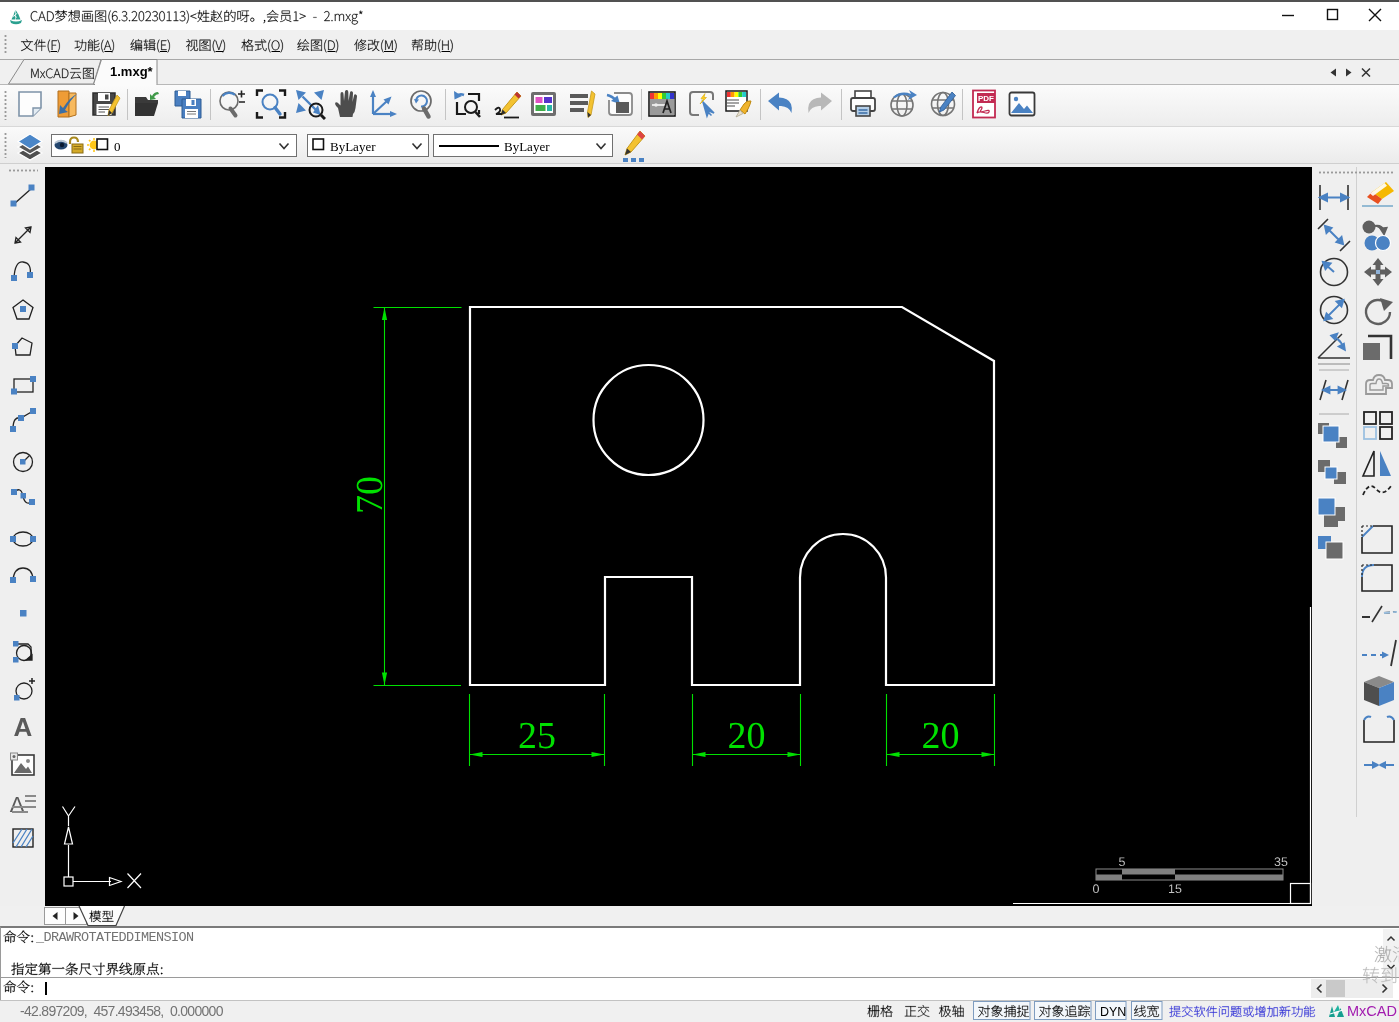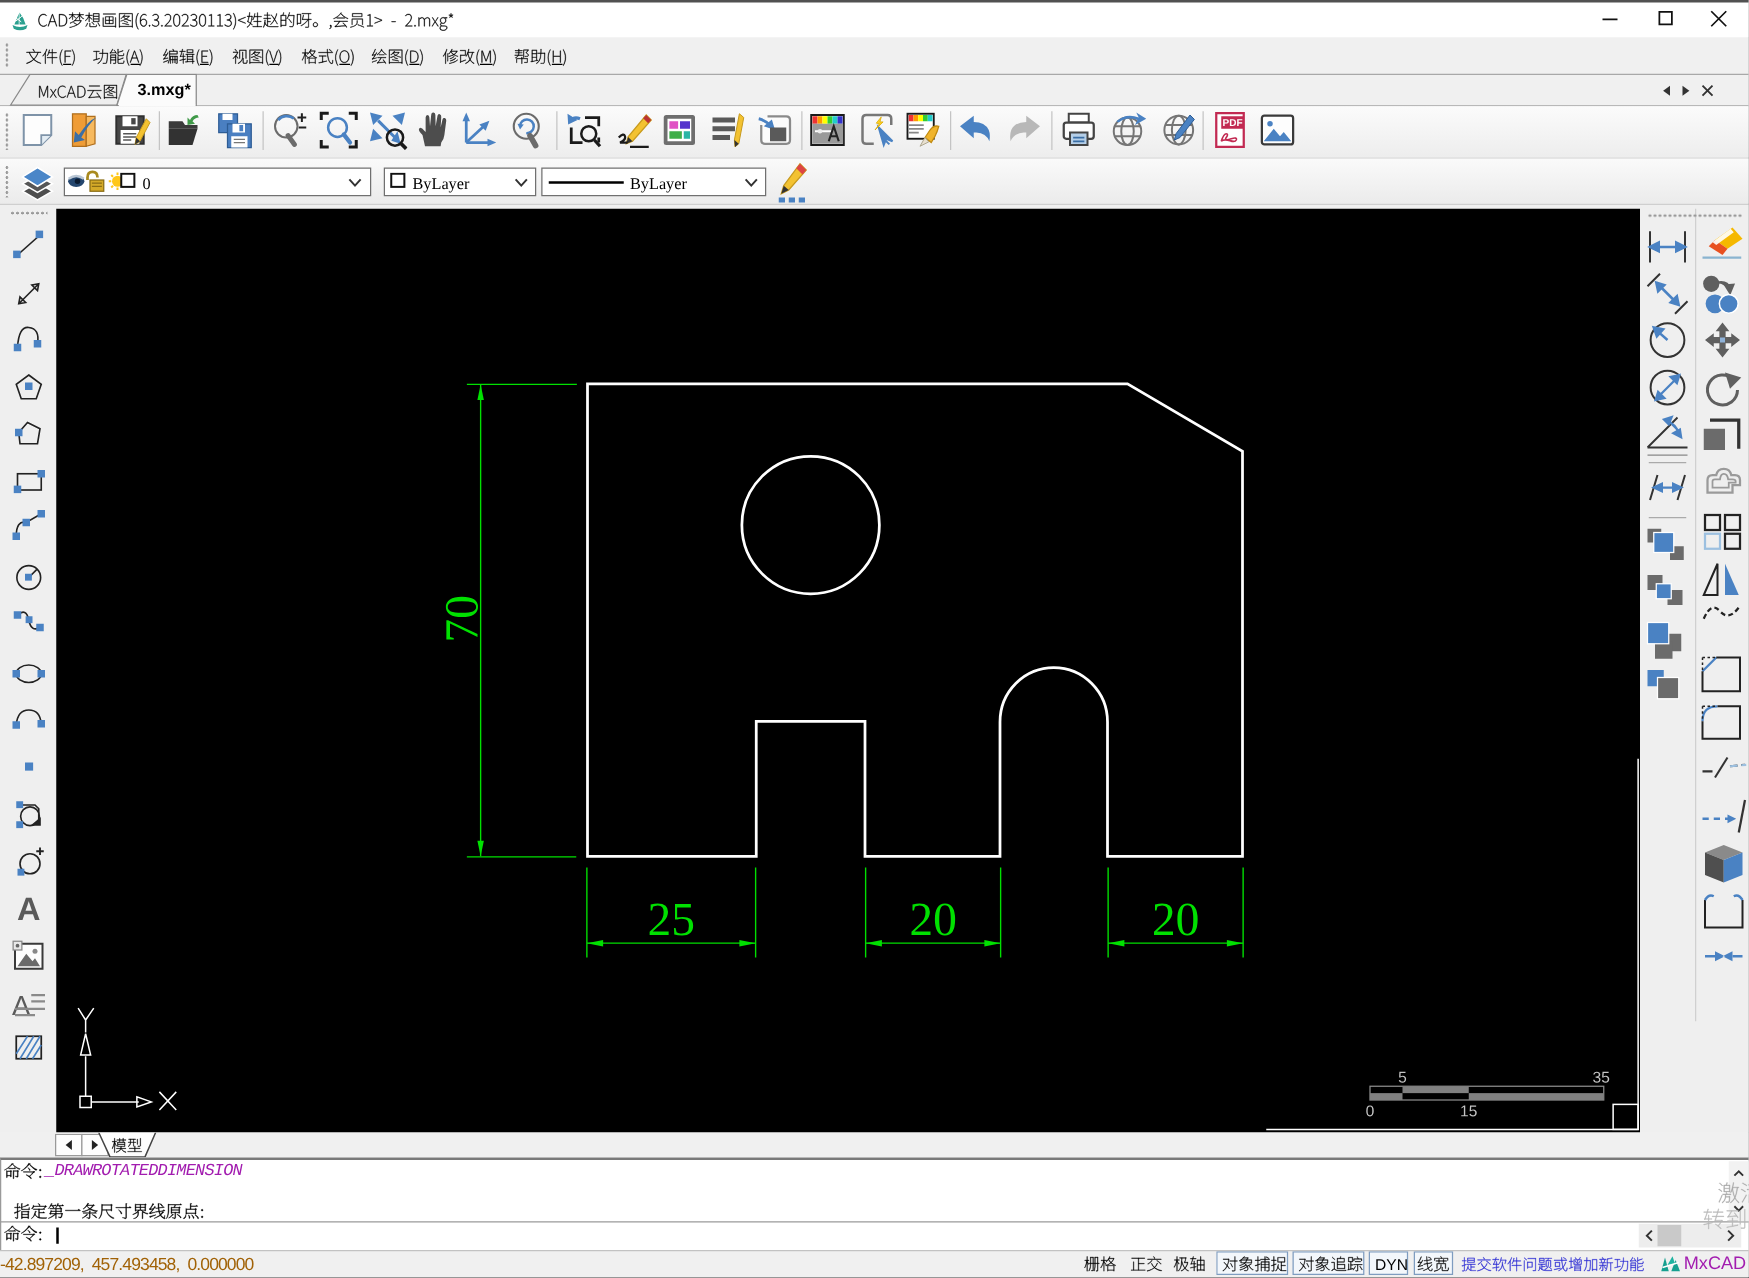--- a/index.html
+++ b/index.html
@@ -33,21 +33,21 @@
 
 <div class="abs" style="left:0;top:57px;width:1399px;height:28px;background:#f0f0f0;"></div>
 <div class="abs" style="left:0;top:59px;width:1399px;height:1px;background:#a8a8a8;"></div>
 <div class="abs" style="left:0;top:84px;width:1399px;height:1px;background:#b8b8b8;"></div>
 
 <svg class="abs" style="left:0;top:59px" width="170" height="26" viewBox="0 0 170 26">
   <path d="M8.5 25 L24 0.5 H101 L93.5 25 Z" fill="#eeeeee" stroke="#8a8a8a" stroke-width="1"></path>
   <path d="M93.5 25.5 L101.5 0.5 H157 V25.5 Z" fill="#fbfbfb" stroke="#8a8a8a" stroke-width="1"></path>
   <path d="M95 25.5 H156.5" stroke="#fbfbfb" stroke-width="1.6"></path>
 </svg>
-<div class="abs" style="left:110px;top:64px;font-size:13px;font-weight:bold;color:#000;">3.mxg*</div>
+<div class="abs" style="left:110px;top:64px;font-size:13px;font-weight:bold;color:#000;">1.mxg*</div>
 
 <svg class="abs" style="left:1326px;top:66px" width="70" height="13" viewBox="0 0 70 13">
   <path d="M10 2.5 L4.5 6.5 L10 10.5 Z" fill="#333"></path>
   <path d="M20 2.5 L25.5 6.5 L20 10.5 Z" fill="#333"></path>
   <path d="M36 2.5 L44 10.5 M44 2.5 L36 10.5" stroke="#333" stroke-width="1.5"></path>
 </svg>
 
 <div class="abs" style="left:0;top:85px;width:1399px;height:42px;background:linear-gradient(#fbfbfb,#ededed);border-bottom:1px solid #d8d8d8;box-sizing:border-box;"></div>
 <div class="abs" style="left:4px;top:90px;width:3px;height:30px;background-image:radial-gradient(circle,#9a9a9a 1px,transparent 1.2px);background-size:3px 4px;"></div>
 
@@ -615,37 +615,37 @@
   <path d="M13.5 5 L8.5 9 L13.5 13 Z" fill="#222"></path>
   <path d="M29.5 5 L34.5 9 L29.5 13 Z" fill="#222"></path>
 </svg>
 <svg class="abs" style="left:78px;top:906px" width="50" height="20" viewBox="0 0 50 20">
   <path d="M1 0 L10 19.5 L38 19.5 L46.5 0" fill="#fdfdfd" stroke="#444" stroke-width="1.2"></path>
 </svg>
 
 <div class="abs" style="left:0;top:926px;width:1399px;height:74px;background:#fff;border-top:2px solid #7a7a7a;border-left:1px solid #9a9a9a;box-sizing:border-box;"></div>
 <div class="abs" style="left:0;top:977px;width:1399px;height:1px;background:#9a9a9a;"></div>
 <div class="abs" style="left:45px;top:982px;width:1.5px;height:13px;background:#000;"></div>
-<div class="abs" style="left:36px;top:930px;font-family:'Liberation Mono',monospace;font-size:13.5px;letter-spacing:-0.6px;color:#a21caf;font-style:italic;">_DRAWROTATEDDIMENSION</div>
+<div class="abs" style="left:36px;top:930px;font-family:'Liberation Mono',monospace;font-size:13.5px;letter-spacing:-0.6px;color:#737373;">_DRAWROTATEDDIMENSION</div>
 
 <div class="abs" style="left:1383px;top:929px;width:16px;height:48px;background:#f2f2f2;"></div>
 <svg class="abs" style="left:1383px;top:929px" width="16" height="48" viewBox="0 0 16 48">
   <path d="M4.5 11.5 L8 8 L11.5 11.5" fill="none" stroke="#333" stroke-width="1.5"></path>
   <path d="M4.5 36 L8 39.5 L11.5 36" fill="none" stroke="#333" stroke-width="1.5"></path>
 </svg>
 
 <div class="abs" style="left:1311px;top:979px;width:82px;height:19px;background:#ededed;"></div>
 <svg class="abs" style="left:1311px;top:979px" width="82" height="19" viewBox="0 0 82 19">
   <path d="M10.5 5.5 L6.5 9.5 L10.5 13.5" fill="none" stroke="#333" stroke-width="1.6"></path>
   <rect x="15" y="1" width="19" height="17" fill="#c9c9c9"></rect>
   <path d="M71.5 5.5 L75.5 9.5 L71.5 13.5" fill="none" stroke="#333" stroke-width="1.6"></path>
 </svg>
 
 <div class="abs" style="left:0;top:1000px;width:1399px;height:22px;background:#f0f0f0;border-top:1px solid #c2c2c2;box-sizing:border-box;"></div>
-<div class="abs" style="left:0;top:1003px;font-size:14px;letter-spacing:-0.7px;color:#a16207;">-42.897209,&nbsp; 457.493458,&nbsp; 0.000000</div>
+<div class="abs" style="left:20px;top:1003px;font-size:14px;letter-spacing:-0.7px;color:#737373;">-42.897209,&nbsp; 457.493458,&nbsp; 0.000000</div>
 
 <svg class="abs" style="left:973px;top:1001px" width="192" height="20" viewBox="0 0 192 20">
   <g fill="#f3f7fb" stroke="#7e9cc0" stroke-width="1">
     <rect x="0.5" y="0.5" width="56.5" height="18"></rect>
     <rect x="61.5" y="0.5" width="56.5" height="18"></rect>
     <rect x="122.5" y="0.5" width="30.5" height="18"></rect>
     <rect x="158.5" y="0.5" width="30.5" height="18"></rect>
   </g>
 </svg>
 <div class="abs" style="left:1100px;top:1005px;font-size:12.5px;color:#000;text-align:right;">DYN</div>

